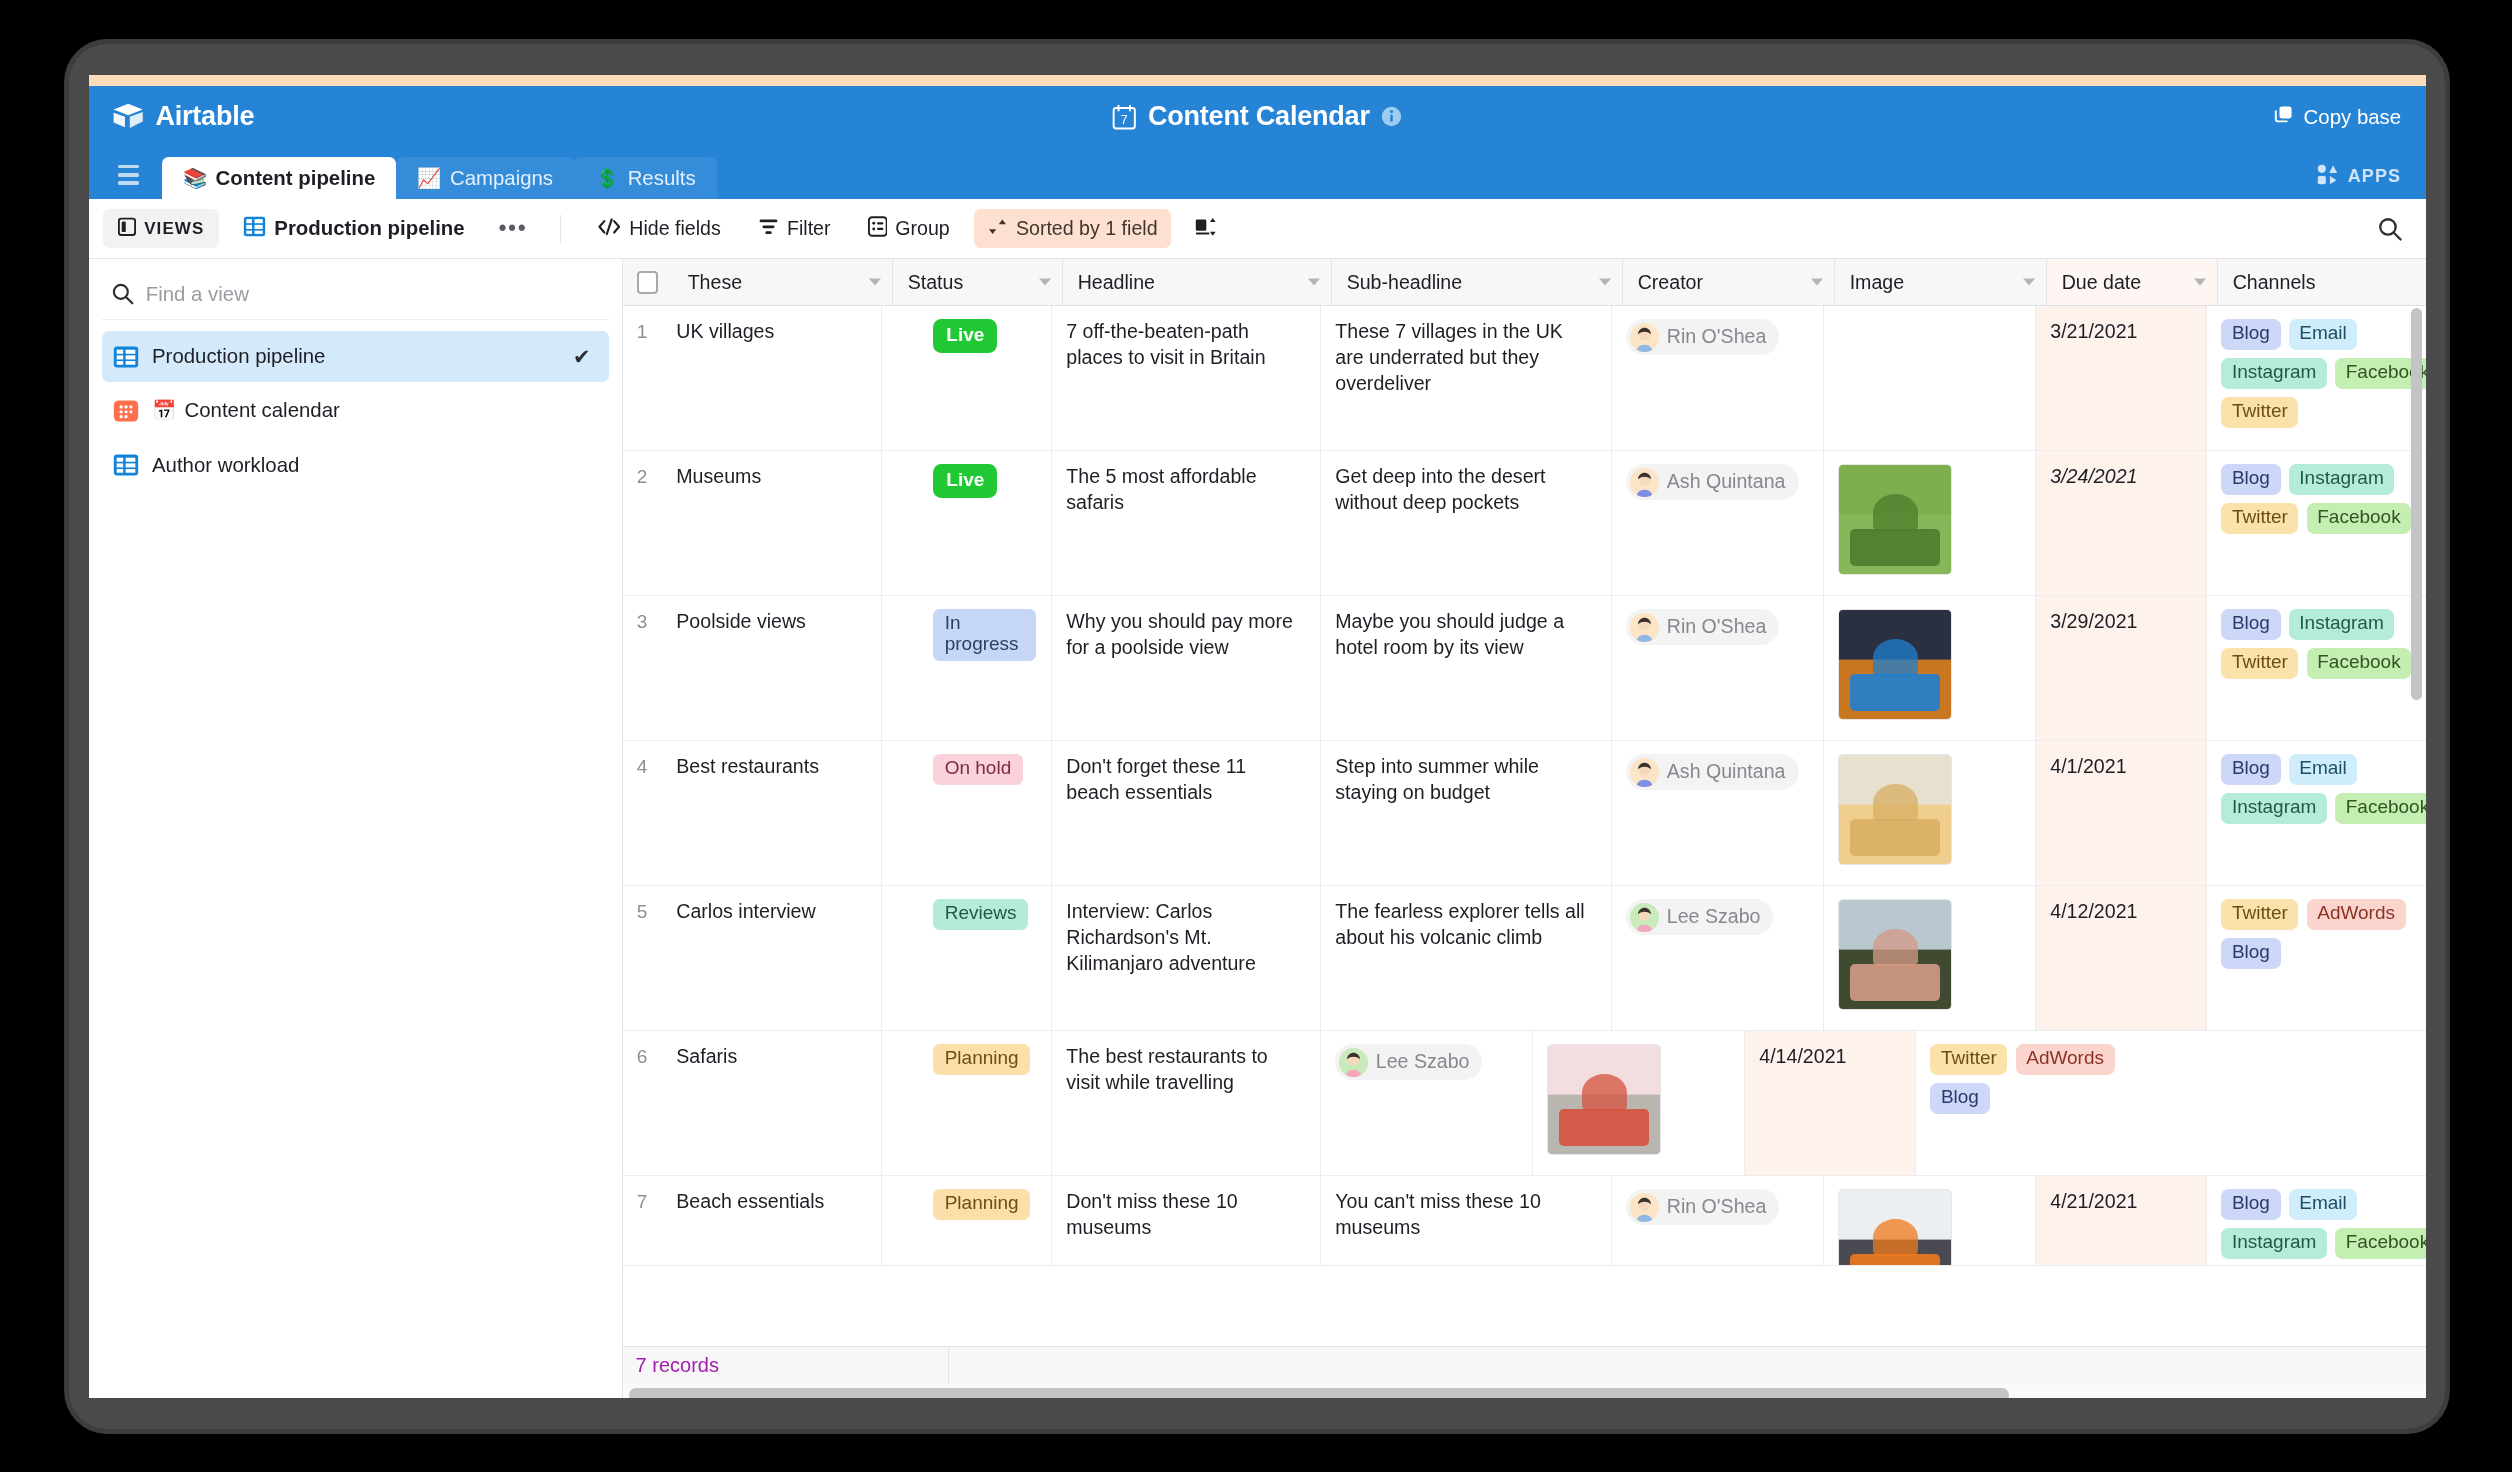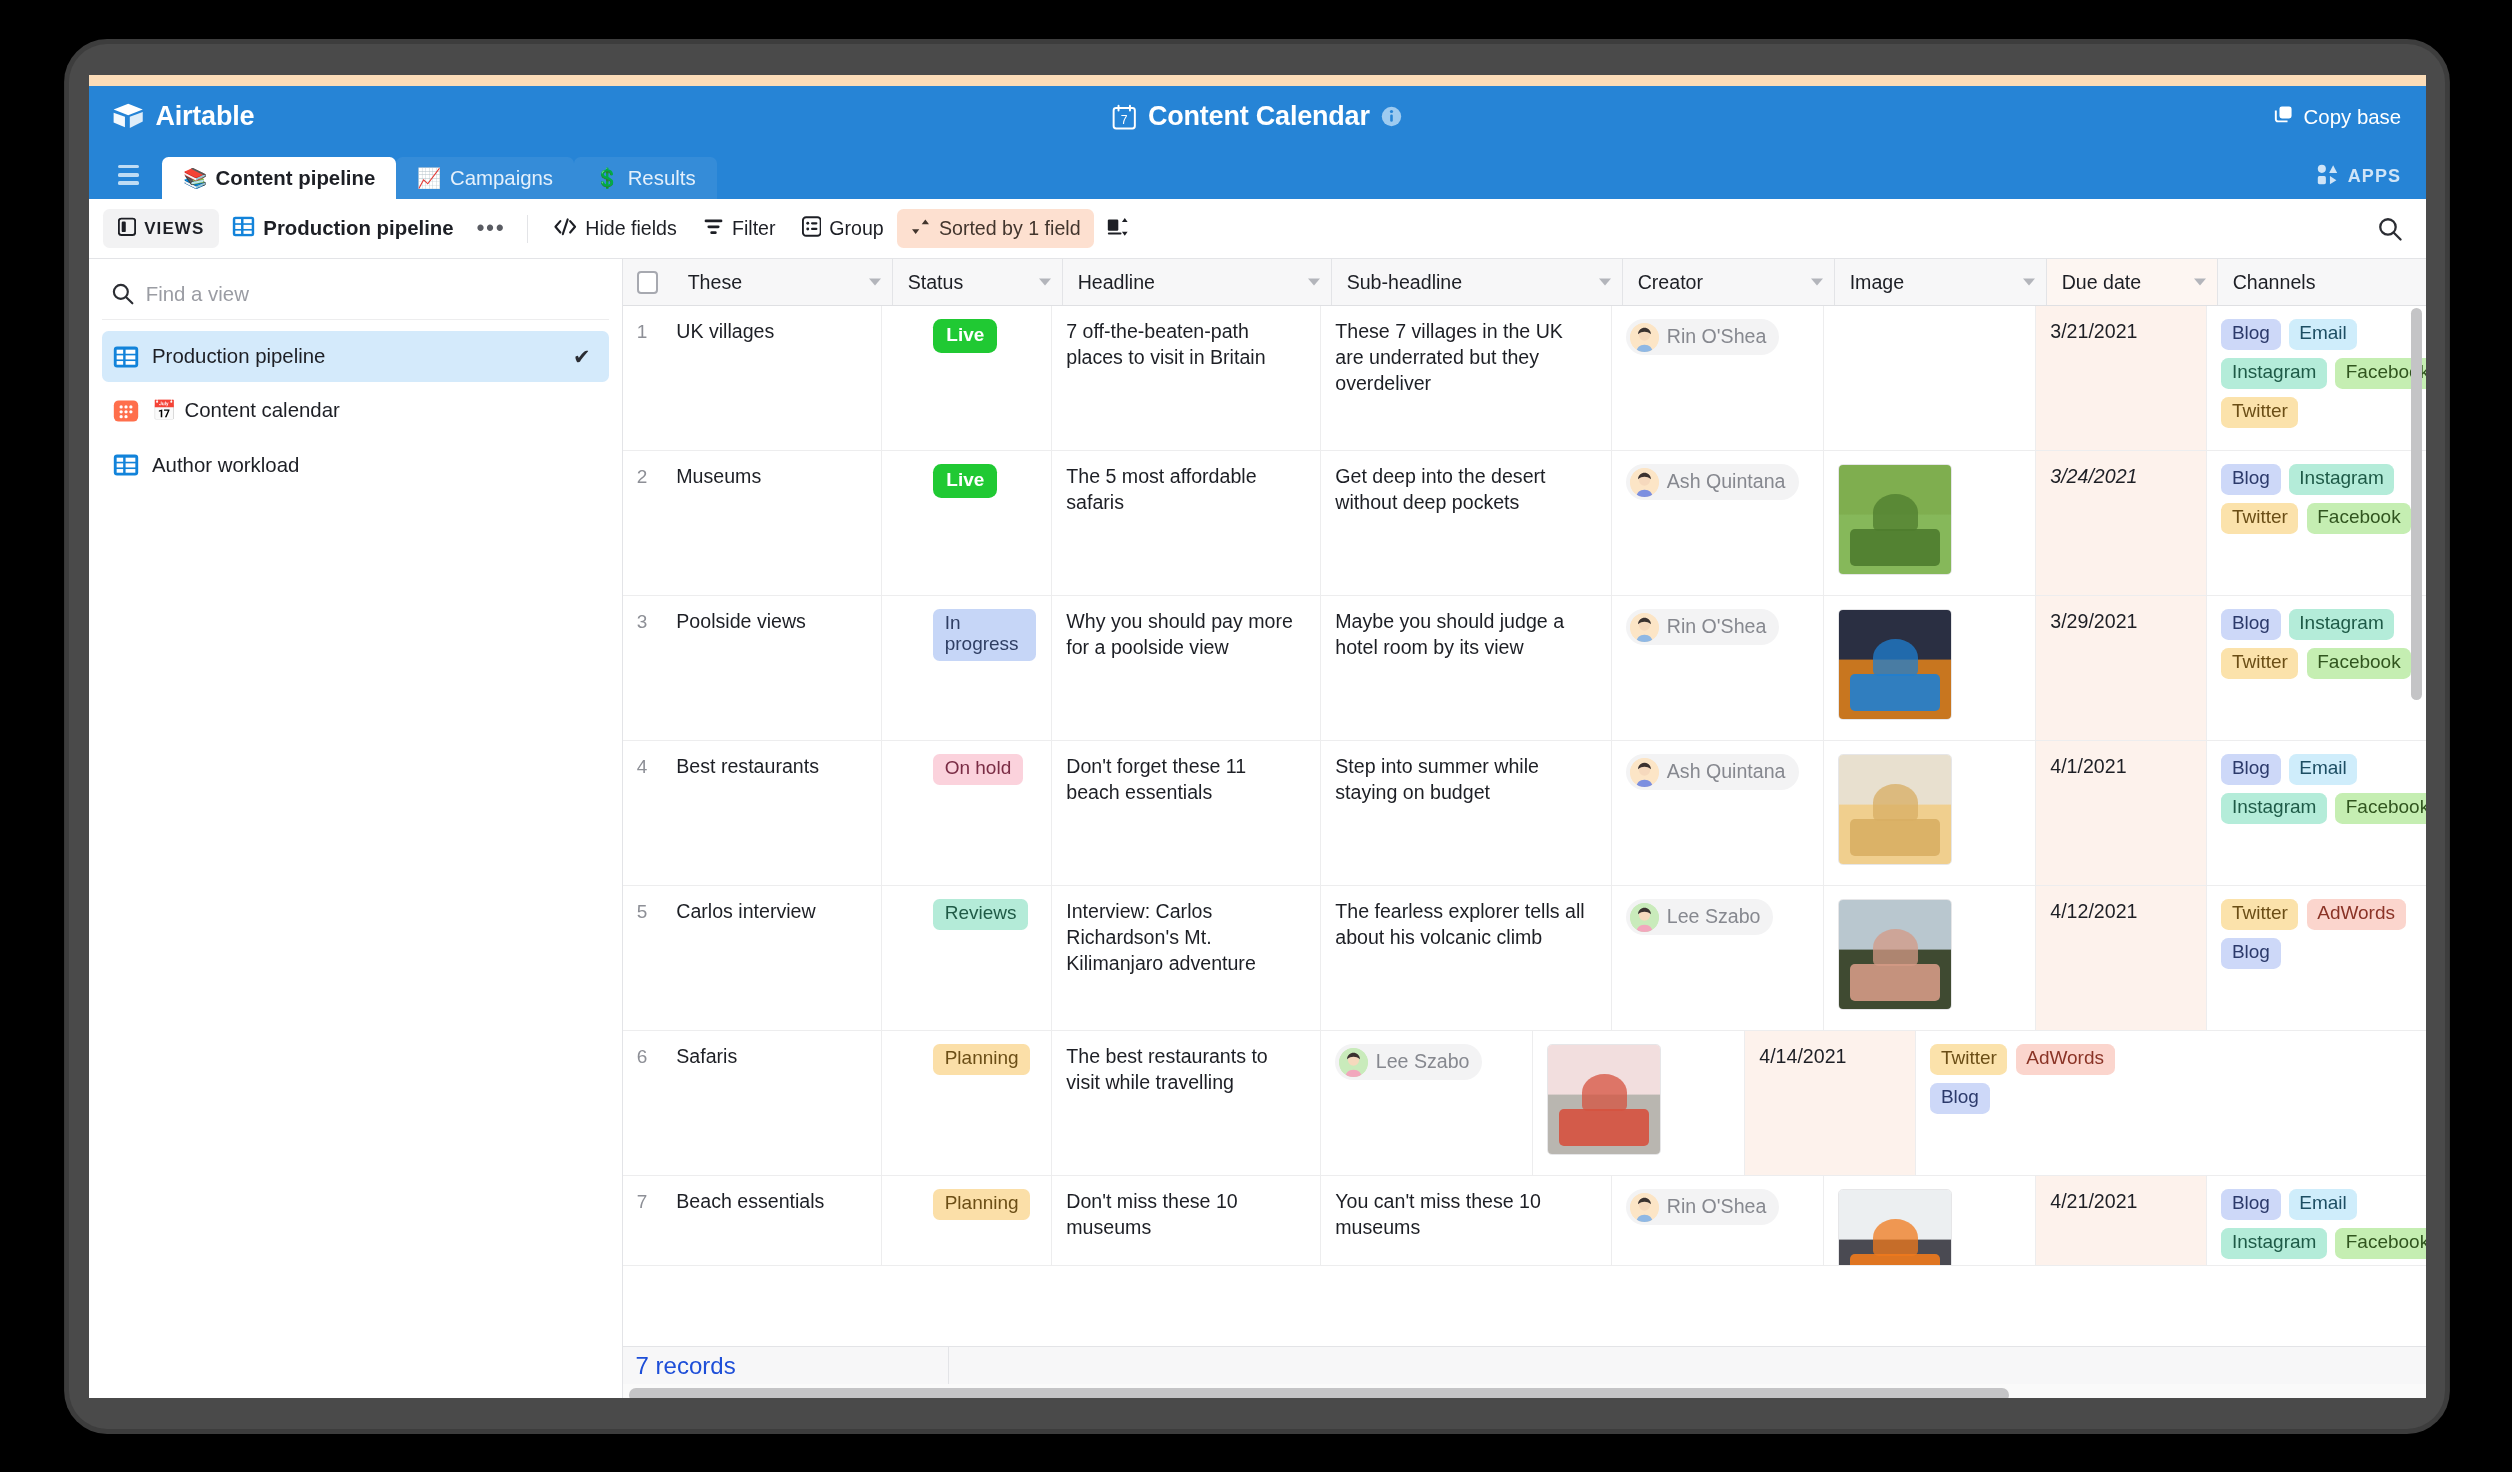--- a/index.html
+++ b/index.html
@@ -100,21 +100,21 @@
     color: #cfe4f7; font-size: 18px; font-weight: 700; letter-spacing: 1.1px;
   }
   .apps-btn svg { width: 21px; height: 21px; }
 
   
   .toolbar {
     height: 60px; background: #fff;
     border-bottom: 1.6px solid #e3e4e7;
     display: flex; align-items: center;
     padding: 0 14.7px;
-    gap: 0;
+    gap: 11px;
     position: relative;
   }
   .tb-btn {
     display: flex; align-items: center; gap: 8.2px;
     height: 39px; padding: 0 13px;
     border-radius: 6.5px;
     font-size: 19.6px; color: #1d1f25;
     white-space: nowrap;
   }
   .tb-btn.views-chip { background: #f2f2f3; font-size: 17px; letter-spacing: 1.1px; font-weight: 600; padding: 0 14.7px; }
@@ -238,21 +238,21 @@
   }
   .thumb .sky { position: absolute; inset: 0; }
 
   
   .grid-footer {
     position: absolute; left: 0; right: 0; bottom: 21px;
     height: 38px; background: #f7f7f8;
     border-top: 1.6px solid #e3e4e7;
     display: flex; align-items: center;
   }
-  .grid-footer .rec { font-size: 24px; color: #1d4ed8; padding-left: 13px; width: 325px; }
+  .grid-footer .rec { font-size: 20px; color: #a21caf; padding-left: 13px; width: 325px; }
   .grid-footer .vsep { width: 1.6px; height: 38px; background: #e3e4e7; }
 
   .hscroll-track {
     position: absolute; left: 0; right: 0; bottom: 0; height: 21px;
     background: #fafafa;
   }
   .hscroll-thumb {
     position: absolute; left: 6.5px; top: 3.3px;
     width: 1380px; height: 14.7px;
     background: #c4c4c6; border-radius: 8.2px;

